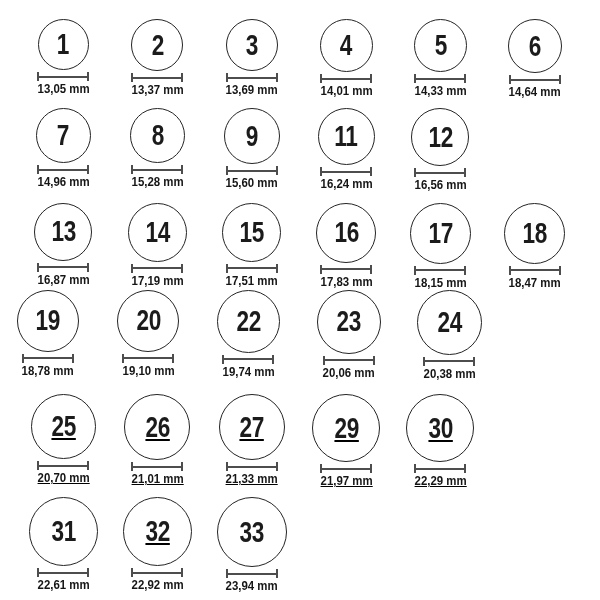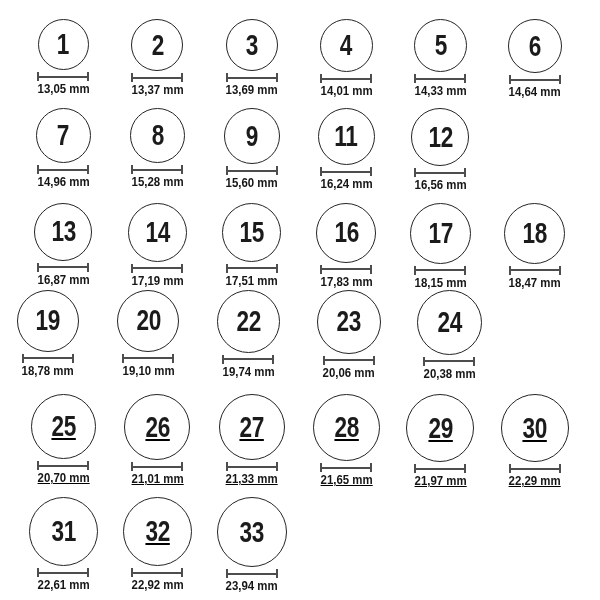--- a/index.html
+++ b/index.html
@@ -350,31 +350,20 @@
           <span class="num">27</span>
         </div>
         <div class="dim">
           <span class="tick"></span>
           <span class="hline"></span>
           <span class="tick"></span>
         </div>
         <div class="label">21,33 mm</div>
       </div>
       <div class="cell">
-        <div class="circle" style="width: 67px; height: 67px;">
-          <span class="num">28</span>
-        </div>
-        <div class="dim">
-          <span class="tick"></span>
-          <span class="hline"></span>
-          <span class="tick"></span>
-        </div>
-        <div class="label">21,65 mm</div>
-      </div>
-      <div class="cell">
         <div class="circle" style="width: 68px; height: 68px;">
           <span class="num">29</span>
         </div>
         <div class="dim">
           <span class="tick"></span>
           <span class="hline"></span>
           <span class="tick"></span>
         </div>
         <div class="label">21,97 mm</div>
       </div>

